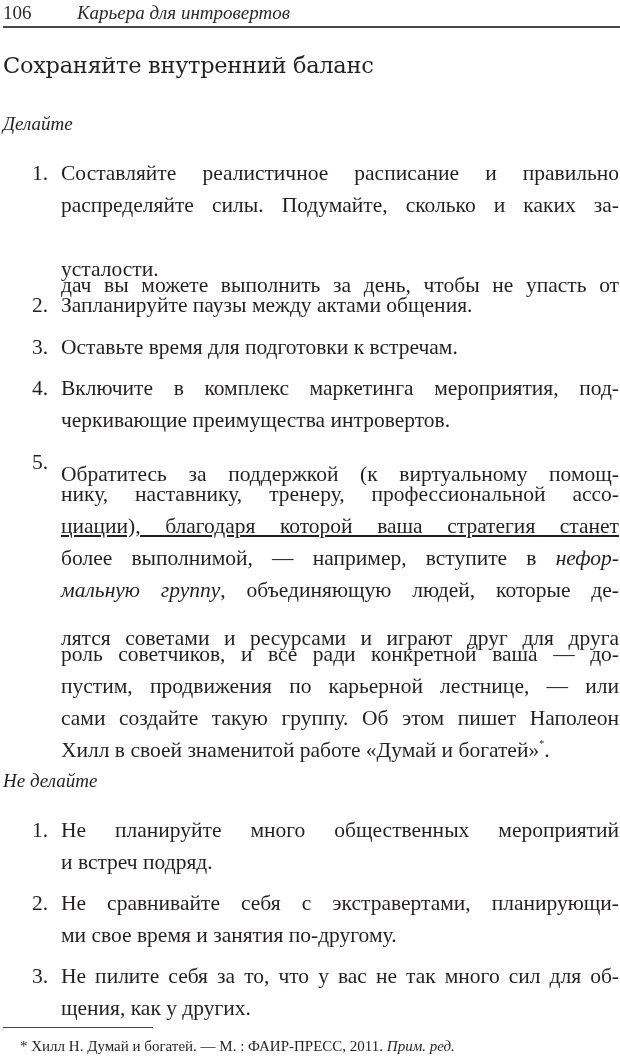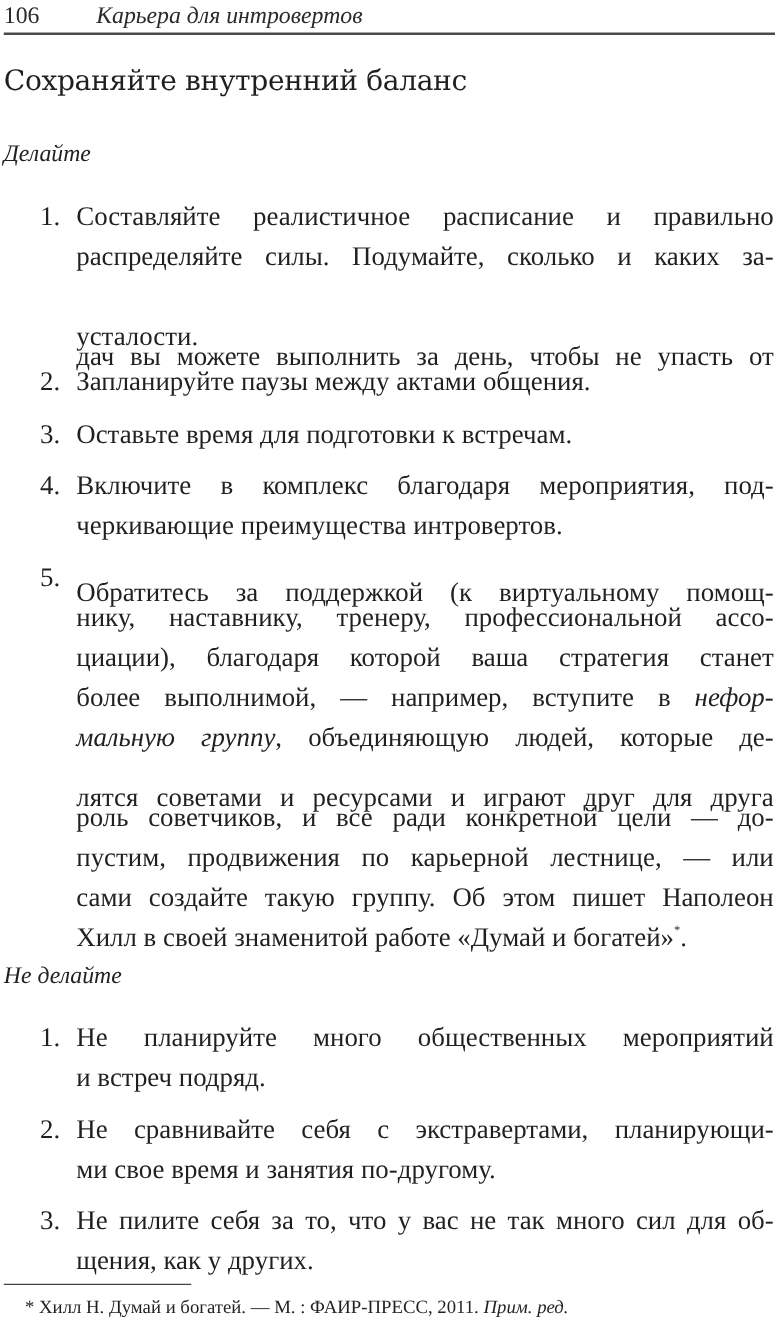--- a/index.html
+++ b/index.html
@@ -164,33 +164,33 @@
       <div class="line last" style="top:0px;">Запланируйте паузы между актами общения.</div>
     </div>
 
     <div class="list-item" style="top:174px;">
       <span class="num">3.</span>
       <div class="line last" style="top:0px;">Оставьте время для подготовки к встречам.</div>
     </div>
 
     <div class="list-item" style="top:215px;">
       <span class="num">4.</span>
-      <div class="line" style="top:0px;">Включите в комплекс благодаря мероприятия, под-</div>
+      <div class="line" style="top:0px;">Включите в комплекс маркетинга мероприятия, под-</div>
       <div class="line last" style="top:32px;">черкивающие преимущества интровертов.</div>
     </div>
 
     <div class="list-item" style="top:289px;">
       <span class="num">5.</span>
       <div class="line" style="top:12px;">Обратитесь за поддержкой (к виртуальному помощ-</div>
       <div class="line" style="top:32px;">нику, наставнику, тренеру, профессиональной ассо-</div>
-      <div class="line" style="top:64px;">циации), благодаря которой ваша стратегия станет</div>
+      <div class="line" style="top:64px;text-decoration:underline;">циации), благодаря которой ваша стратегия станет</div>
       <div class="line" style="top:96px;"><span>более выполнимой, — например, вступите в</span> <i>нефор-</i></div>
       <div class="line" style="top:128px;"><i>мальную группу</i><span>, объединяющую людей, которые де-</span></div>
       <div class="line" style="top:160px;margin-top:16px;">лятся советами и ресурсами и играют друг для друга</div>
-      <div class="line" style="top:192px;">роль советчиков, и все ради конкретной цели — до-</div>
+      <div class="line" style="top:192px;">роль советчиков, и все ради конкретной ваша — до-</div>
       <div class="line" style="top:224px;">пустим, продвижения по карьерной лестнице, — или</div>
       <div class="line" style="top:256px;">сами создайте такую группу. Об этом пишет Наполеон</div>
       <div class="line last" style="top:288px;"><span>Хилл в своей знаменитой работе «Думай и богатей»</span><sup class="fnmark">*</sup><span>.</span></div>
     </div>
   </div>
 
   <div class="subhead" style="top:770px;">Не делайте</div>
 
   <div class="list" style="top:814px;">
 

